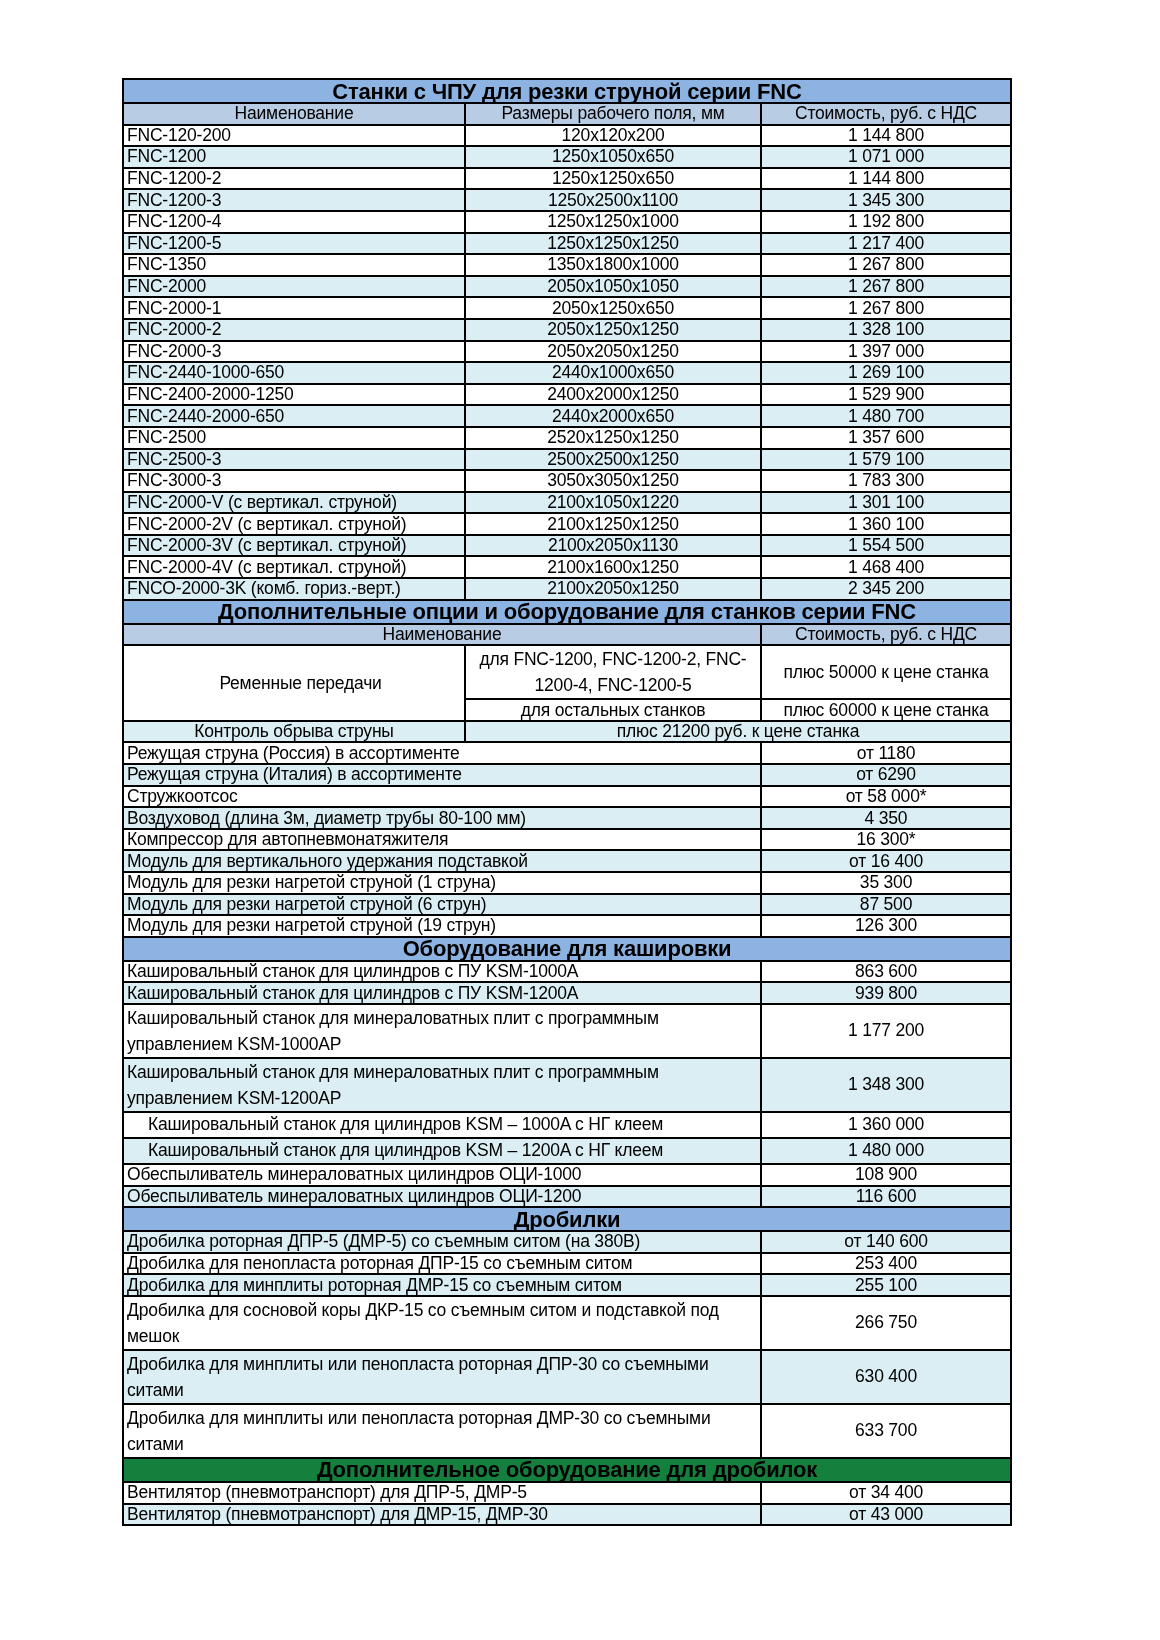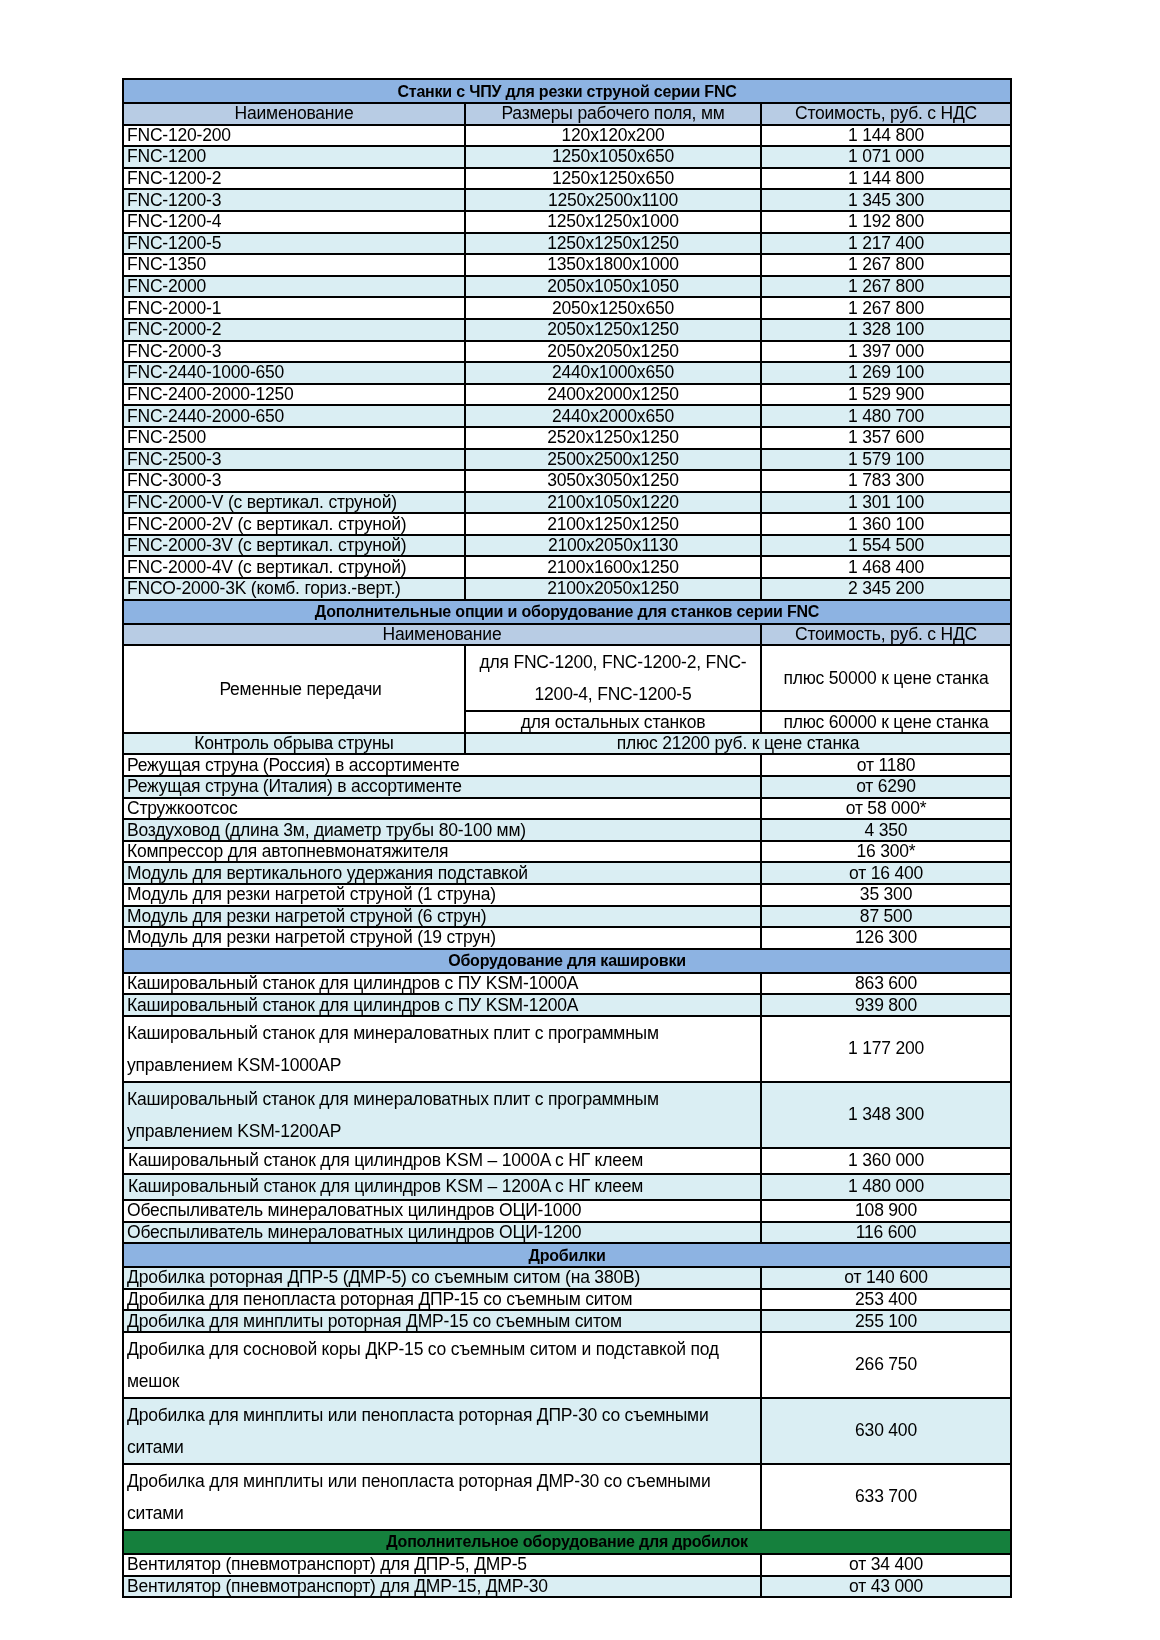--- a/index.html
+++ b/index.html
@@ -6,28 +6,28 @@
   body { width: 1160px; height: 1640px; position: relative; overflow: hidden;
          font-family: "Liberation Sans", "DejaVu Sans", sans-serif; color: #000; }
   #sheet { position: absolute; left: 122px; top: 78px; width: 888px; }
   table { border-collapse: collapse; width: 888px; table-layout: fixed; border: 2.5px solid #000; }
   col.c1 { width: 342px; }
   col.c2 { width: 296px; }
   col.c3 { width: 250px; }
   td { border: 2px solid #000; padding: 0 3px; font-size: 17.5px; line-height: 19px;
        height: 19.6px; white-space: nowrap; overflow: hidden; vertical-align: middle;
        letter-spacing: -0.2px; }
-  td.wrap { white-space: normal; line-height: 32px; }
-  tr.section td { background: #8db3e2; font-weight: bold; text-align: center; height: 22px; font-size: 16px; }
+  td.wrap { white-space: normal; line-height: 26px; }
+  tr.section td { background: #8db3e2; font-weight: bold; text-align: center; height: 22px; font-size: 22px; }
   tr.section.light td { background: #15803d; }
   tr.colhead td { background: #b8cce4; text-align: center; }
   tr.w td { background: #ffffff; }
   tr.b td { background: #daeef3; }
   td.ctr { text-align: center; }
-  td.ind { padding-left: 4px; }
+  td.ind { padding-left: 24px; }
   tr.tall td { height: 42px; }
   tr.belt1 td { height: 44px; }
   tr.belt1 td.belt-name { background: #fff; padding-left: 16px; }
 </style>
 </head>
 <body>
 
 <div id="sheet">
 <table>
   <colgroup>

